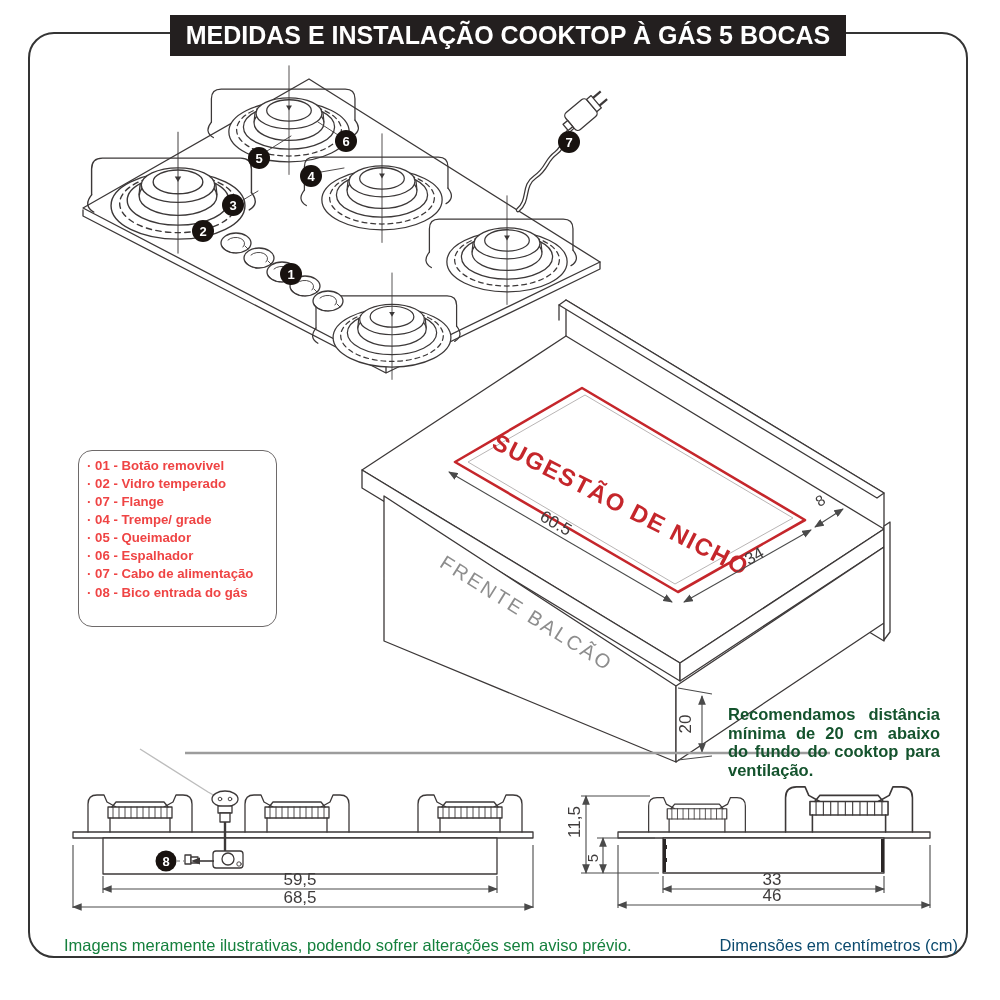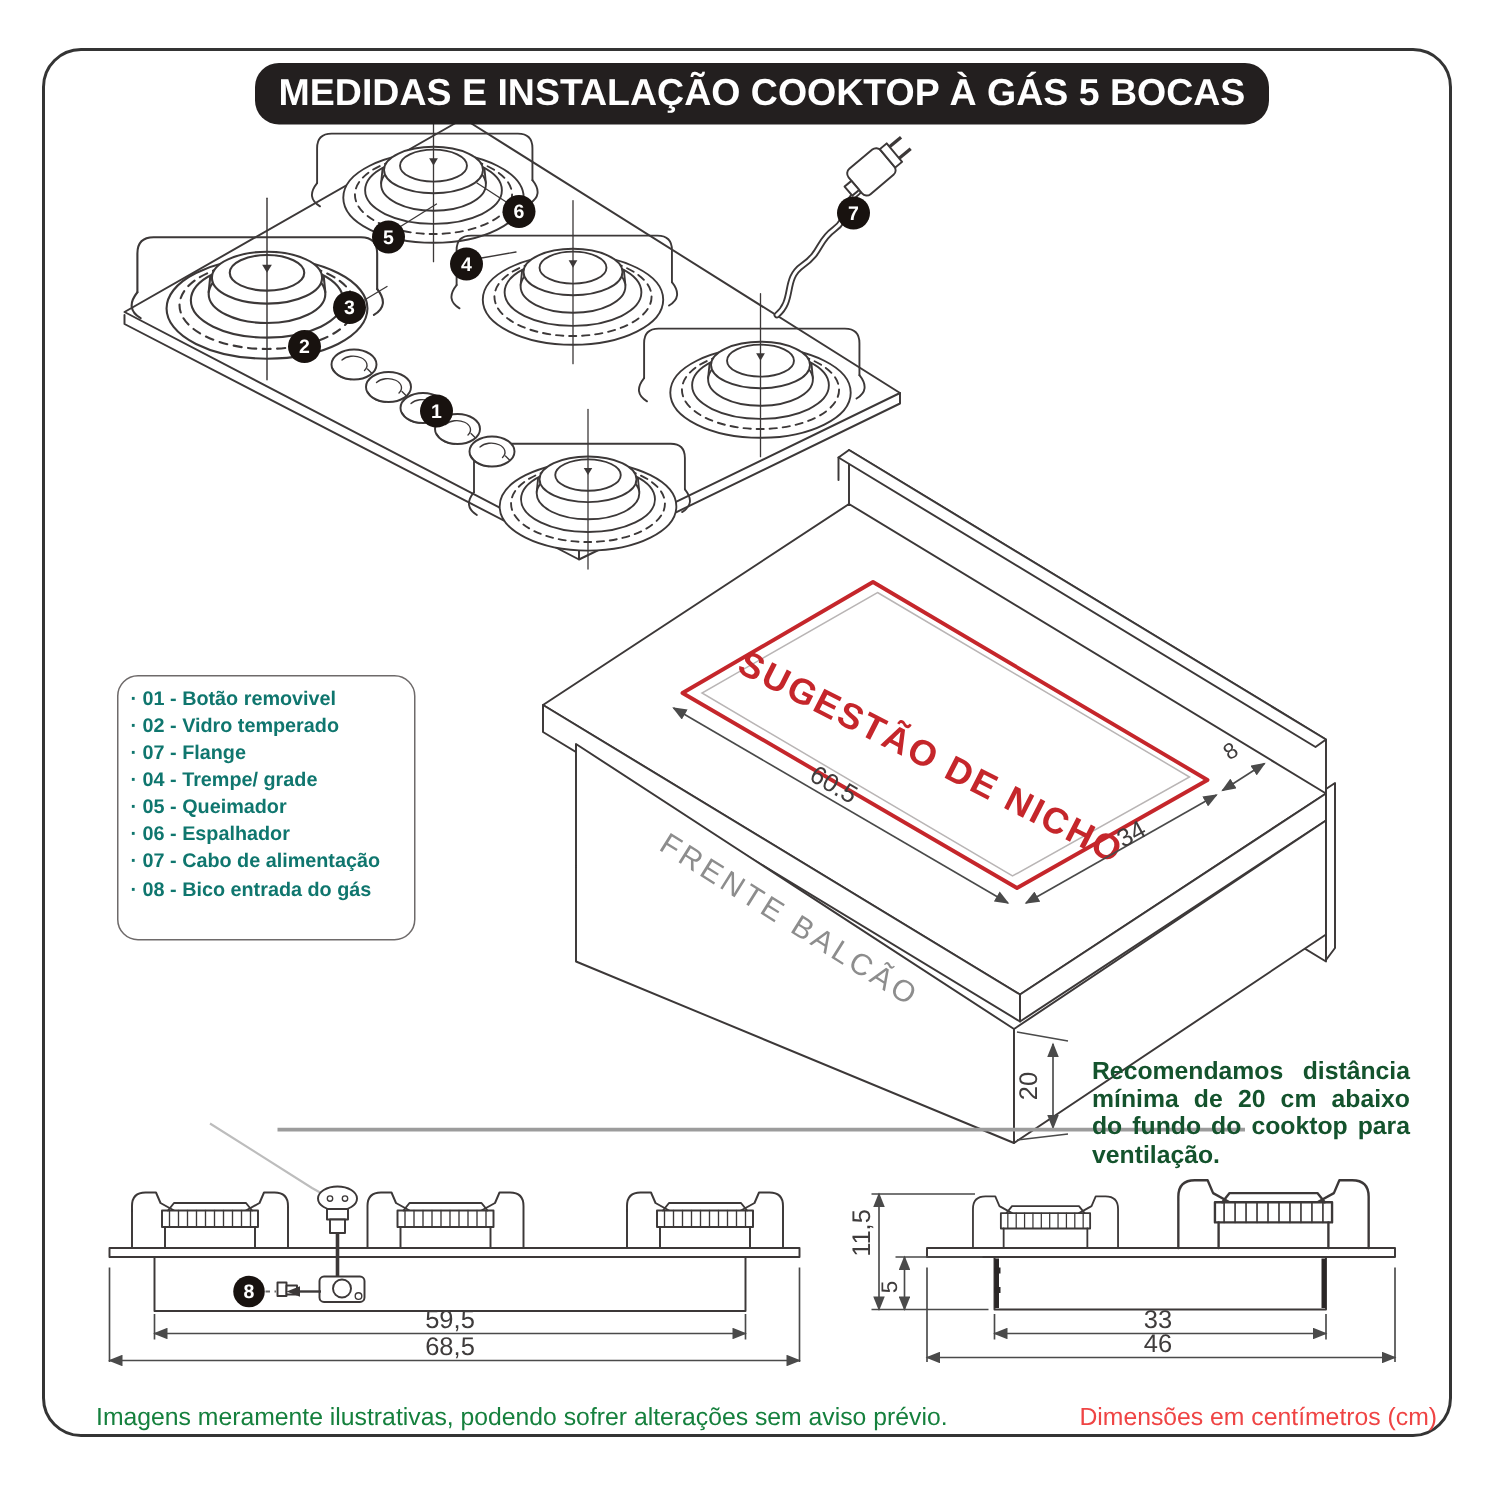--- a/index.html
+++ b/index.html
@@ -1,39 +1,39 @@
 <!DOCTYPE html>
 <html><head>
 <meta charset="utf-8">
 <style>
   html,body{margin:0;padding:0;background:#fff;}
   body{width:1000px;height:1000px;position:relative;font-family:"Liberation Sans",sans-serif;overflow:hidden;}
   .page-border{position:absolute;left:28px;top:32px;width:936px;height:922px;border:2.5px solid #343434;border-radius:26px;}
-  .title-bar{position:absolute;left:170px;top:15px;width:676px;height:41px;background:#231f1f;border-radius:16px;
-             display:flex;align-items:center;justify-content:center;z-index:5;margin-top:27px;}
+  .title-bar{position:absolute;left:170px;top:15px;width:676px;height:41px;background:#231f1f;border-radius:0;
+             display:flex;align-items:center;justify-content:center;z-index:5;}
   .title-bar span{color:#fff;font-weight:bold;font-size:25px;letter-spacing:0;white-space:nowrap;}
   svg.art{position:absolute;left:0;top:0;z-index:3;}
   .c{fill:none;stroke:#3c3838;stroke-width:1.3;stroke-linecap:round;stroke-linejoin:round;}
   .t{stroke-width:0.9;}
   .w{fill:#ffffff;}
   .dim{fill:none;stroke:#4a4a4a;stroke-width:1.1;}
   .dimtxt{font-family:"Liberation Sans",sans-serif;font-size:17px;fill:#3f3c3c;}
   .dimsm{font-size:15px;}
   .red-poly{fill:none;stroke:#c5262b;stroke-width:2.6;stroke-linejoin:round;}
   .red-label{font-family:"Liberation Sans",sans-serif;font-size:24px;font-weight:bold;fill:#c5262b;letter-spacing:1.5px;}
   .frente{font-family:"Liberation Sans",sans-serif;font-size:20px;fill:#8d8d8d;letter-spacing:2.5px;}
   .cnum{font-family:"Liberation Sans",sans-serif;font-size:13px;font-weight:bold;fill:#fff;text-anchor:middle;}
   .legend-box{position:absolute;left:78px;top:450px;width:199px;height:177px;border:1.6px solid #6e6a6a;border-radius:14px;
               background:#fff;z-index:4;box-sizing:border-box;padding-top:6px;}
   .legend-title{text-align:center;font-weight:bold;font-size:19px;color:#2b2727;margin-bottom:5px;}
-  .legend-item{font-weight:bold;font-size:13.2px;line-height:1.37;color:#0f766e;padding-left:8px;white-space:nowrap;}
+  .legend-item{font-weight:bold;font-size:13.2px;line-height:1.37;color:#ef4444;padding-left:8px;white-space:nowrap;}
   .recommendation{position:absolute;left:728px;top:664px;width:212px;font-weight:bold;font-size:16.5px;line-height:1.13;
                   color:#14532d;text-align:justify;z-index:4;margin-top:41px;}
   .footer-left{position:absolute;left:64px;top:936px;font-size:16.5px;color:#15803d;z-index:4;}
-  .footer-right{position:absolute;left:700px;top:936px;width:258px;text-align:right;font-size:16.5px;color:#ef4444;z-index:4;}
+  .footer-right{position:absolute;left:700px;top:936px;width:258px;text-align:right;font-size:16.5px;color:#0c4a6e;z-index:4;}
 </style>
 </head>
 <body>
 
 <div class="page-border"></div>
 
 <div class="title-bar">
   <span>MEDIDAS E INSTALAÇÃO COOKTOP À GÁS 5 BOCAS</span>
 </div>
 

